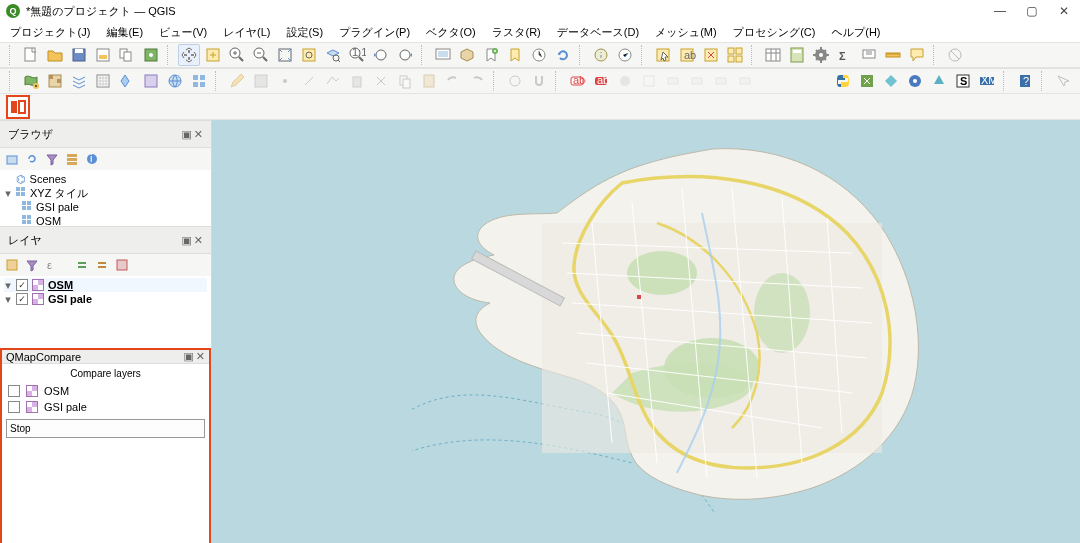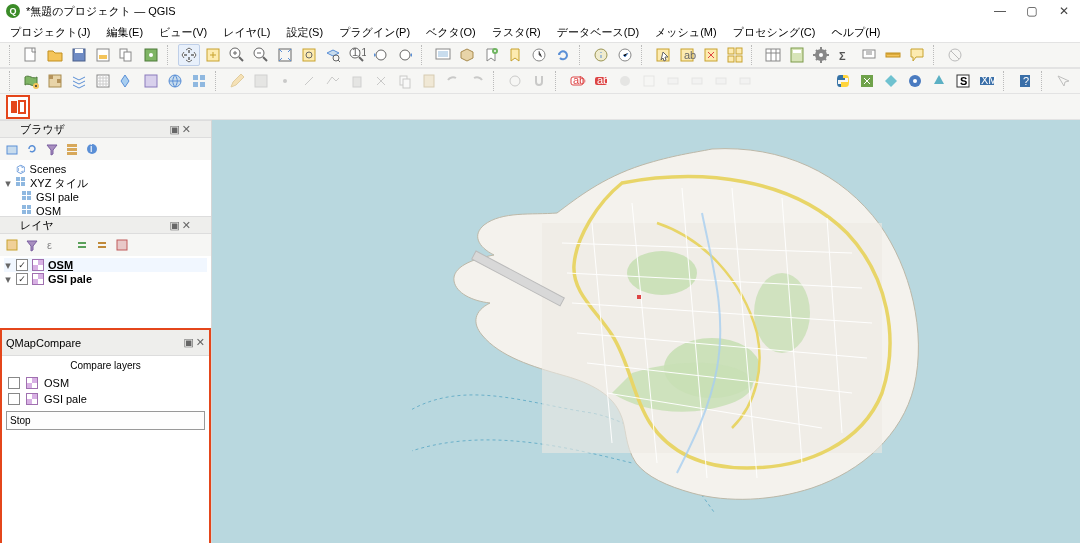--- a/index.html
+++ b/index.html
@@ -12,35 +12,35 @@
   .menubar span { padding: 2px 4px; }
   .toolbar { height: 26px; background: #f6f6f4; border-top: 1px solid #e3e3e3; border-bottom: 1px solid #e3e3e3; display: flex; align-items: center; padding: 0 6px; gap: 2px; }
   .toolbar .sep { width: 6px; height: 20px; border-left: 1px dotted #bbb; margin: 0 3px; }
   .tbtn { width: 22px; height: 22px; display: flex; align-items: center; justify-content: center; border: 1px solid transparent; border-radius: 2px; }
   .tbtn svg { width: 18px; height: 18px; }
   .tbtn.sel { border: 1px solid #bfcfe8; background: #e8f0fb; }
   .row3 { height: 26px; background: #f6f6f4; border-bottom: 1px solid #e3e3e3; display: flex; align-items: center; padding: 0 6px; }
   .highlight-btn { width: 24px; height: 24px; border: 2px solid #e4461b; background: #fff; display: flex; align-items: center; justify-content: center; }
   .main { display: flex; height: 427px; }
   .left { width: 212px; display: flex; flex-direction: column; background: #f6f6f4; border-right: 1px solid #d6d6d6; }
-  .panel-title { height: 18px; background: #eeeeec; border-top: 1px solid #ddd; border-bottom: 1px solid #ddd; display: flex; align-items: center; padding: 0 20px; font-size: 10px; }
+  .panel-title { height: 28px; background: #eeeeec; border-top: 1px solid #ddd; border-bottom: 1px solid #ddd; display: flex; align-items: center; padding: 0 8px; font-size: 10px; }
   .panel-title .dockicons { margin-left: auto; display: flex; gap: 2px; color: #666; }
   .panel-tb { height: 22px; display: flex; align-items: center; gap: 4px; padding: 0 4px; background: #f6f6f4; }
   .panel-tb .ic { width: 16px; height: 16px; display: inline-flex; align-items: center; justify-content: center; }
   .browser-tree { background: #fff; height: 56px; overflow: auto; padding: 2px 4px; }
   .browser-tree .node { display: flex; align-items: center; gap: 4px; height: 14px; font-size: 10px; }
   .browser-tree .node .tw { width: 8px; text-align: center; color: #666; }
   .layers-tree { background: #fff; height: 72px; padding: 2px 4px; }
   .layers-tree .node { display: flex; align-items: center; gap: 4px; height: 14px; font-size: 10px; }
   .layers-tree .node .tw { width: 8px; text-align: center; color: #666; }
   .layers-tree .sel { background: #f1f7ff; }
   .chk { width: 12px; height: 12px; border: 1px solid #888; background: #fff; display: inline-flex; align-items: center; justify-content: center; font-size: 9px; color: #333; }
   .lyricon { width: 12px; height: 12px; background: repeating-conic-gradient(#d8b0e4 0 25%, #fff 0 50%); border: 1px solid #a070b0; }
   .compare-panel { border: 2px solid #e4461b; flex: 1; display: flex; flex-direction: column; background: #fff; }
-  .compare-panel .ptitle { height: 26px; background: #eeeeec; border-bottom: 1px solid #ddd; display: flex; align-items: center; padding: 0 4px; font-size: 10px; }
+  .compare-panel .ptitle { height: 14px; background: #eeeeec; border-bottom: 1px solid #ddd; display: flex; align-items: center; padding: 0 4px; font-size: 10px; }
   .compare-panel .ptitle .dockicons { margin-left: auto; display: flex; gap: 2px; color: #666; }
   .compare-panel .hdr { text-align: center; padding: 4px; font-size: 10px; }
   .compare-list { padding: 0 6px; }
   .compare-list .item { display: flex; align-items: center; gap: 6px; height: 16px; font-size: 10px; }
   .mode-row { margin-top: auto; padding: 4px; }
   .mode-row .lbl { text-align: center; font-size: 10px; margin-bottom: 4px; }
   .mode-btns { display: flex; gap: 8px; justify-content: center; }
   .mode-btns .mbtn { width: 36px; height: 26px; border: 1px solid #999; background: #fdfdfd; display: flex; align-items: center; justify-content: center; }
   .stop-btn { margin: 4px; border: 1px solid #999; background: #fdfdfd; padding: 3px; font-size: 10px; }
   .mapwrap { position: relative; flex: 1; overflow: hidden; }

